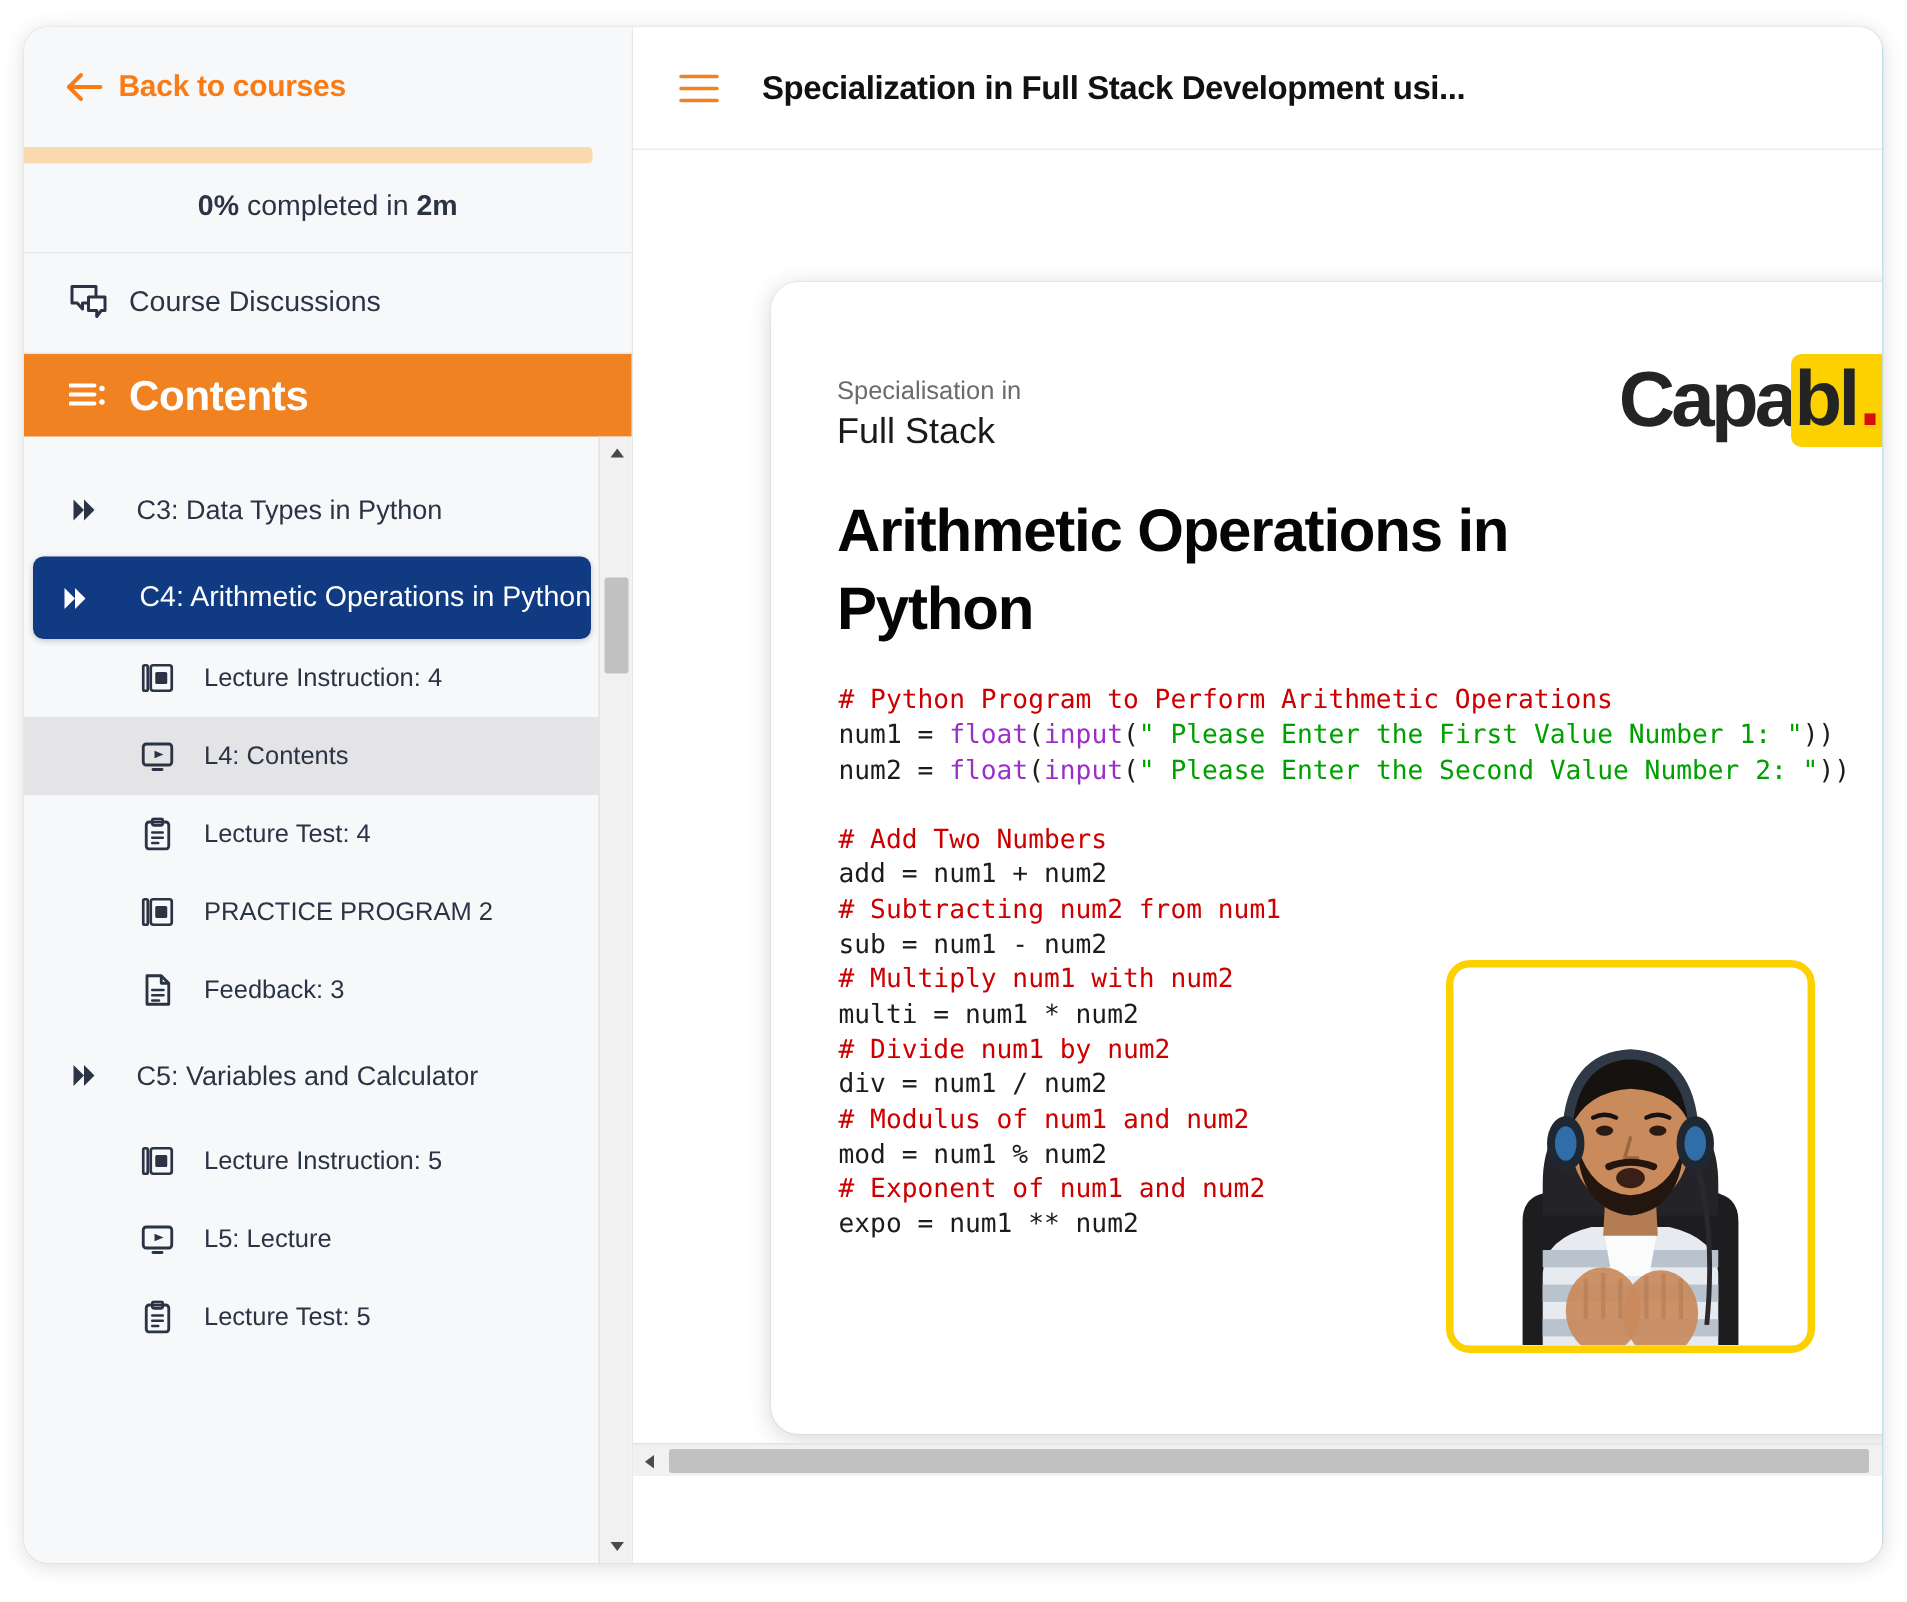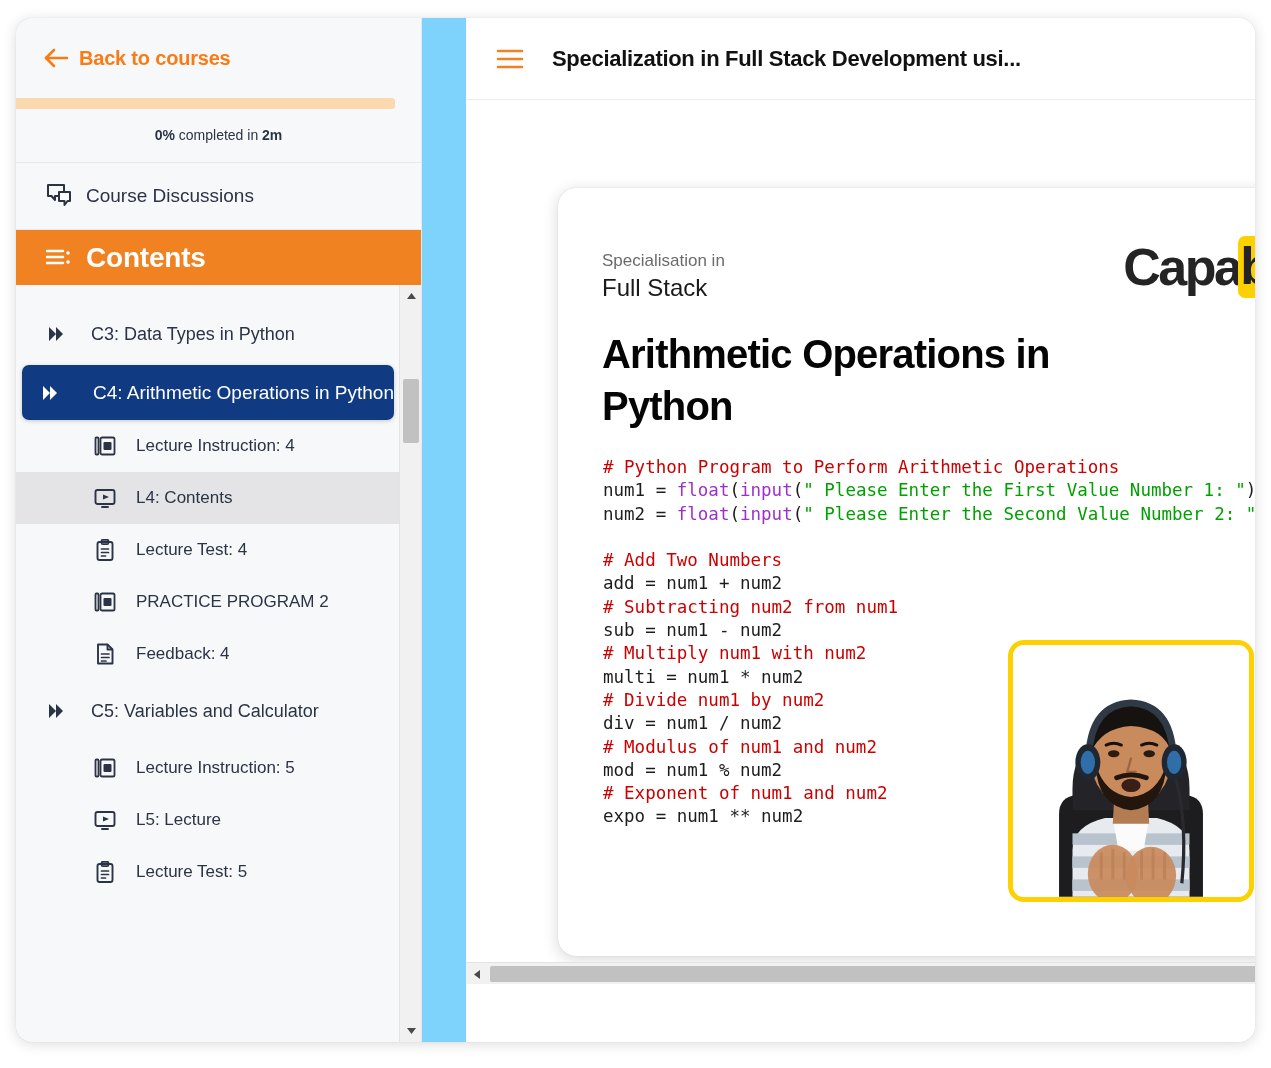--- a/index.html
+++ b/index.html
@@ -59,21 +59,21 @@
   }
   #progress-fill {
     height: 100%;
     width: 0%;
     background: #f97b16;
     border-radius: 0 3px 3px 0;
   }
 
   #progress-text {
     text-align: center;
-    font-size: 14px;
+    font-size: 19px;
     color: #2b3445;
     padding: 18px 0 19px 0;
     border-bottom: 1px solid #e6e8ec;
     background: #f7f8fa;
   }
   #progress-text b { font-weight: 700; }
 
   #discussions-row {
     height: 67px;
     display: flex;
@@ -176,21 +176,20 @@
     cursor: pointer;
   }
 
   
   #main {
     position: relative;
     flex: 1 1 auto;
     height: 100%;
     background: #ffffff;
     overflow: hidden;
-    margin-left: 44px;
   }
 
   #topbar {
     height: 82px;
     display: flex;
     align-items: center;
     padding-left: 30px;
     border-bottom: 1px solid #ececec;
     background: #ffffff;
   }
@@ -413,21 +412,21 @@
          <rect x="9.5" y="7" width="8" height="8" rx="1" fill="#2b3445"></rect>
             </svg>
             <span class="llabel">PRACTICE PROGRAM 2</span>
           </div>
           <div class="lesson-row">
             <svg viewBox="0 0 22 22" class="lico">
               <path d="M4 1.5 H13.5 L18.5 6.5 V20.5 H4 Z" fill="none" stroke="#2b3445" stroke-width="1.9" stroke-linejoin="round"></path>
          <path d="M13.5 1.5 V6.5 H18.5" fill="none" stroke="#2b3445" stroke-width="1.9" stroke-linejoin="round"></path>
          <path d="M7.5 11 H15 M7.5 14.5 H15 M7.5 18 H12" stroke="#2b3445" stroke-width="1.7" stroke-linecap="round"></path>
             </svg>
-            <span class="llabel">Feedback: 4</span>
+            <span class="llabel">Feedback: 3</span>
           </div>
           <div class="module-row">
             <svg viewBox="0 0 22 18" class="chev">
               <path d="M2 2 L9 9 L2 16 Z" fill="#2b3445"></path>
               <path d="M9 2 L16 9 L9 16 Z" fill="#2b3445"></path>
             </svg>
             <span class="mlabel">C5: Variables and Calculator</span>
           </div>
           <div class="lesson-row">
             <svg viewBox="0 0 22 22" class="lico">

